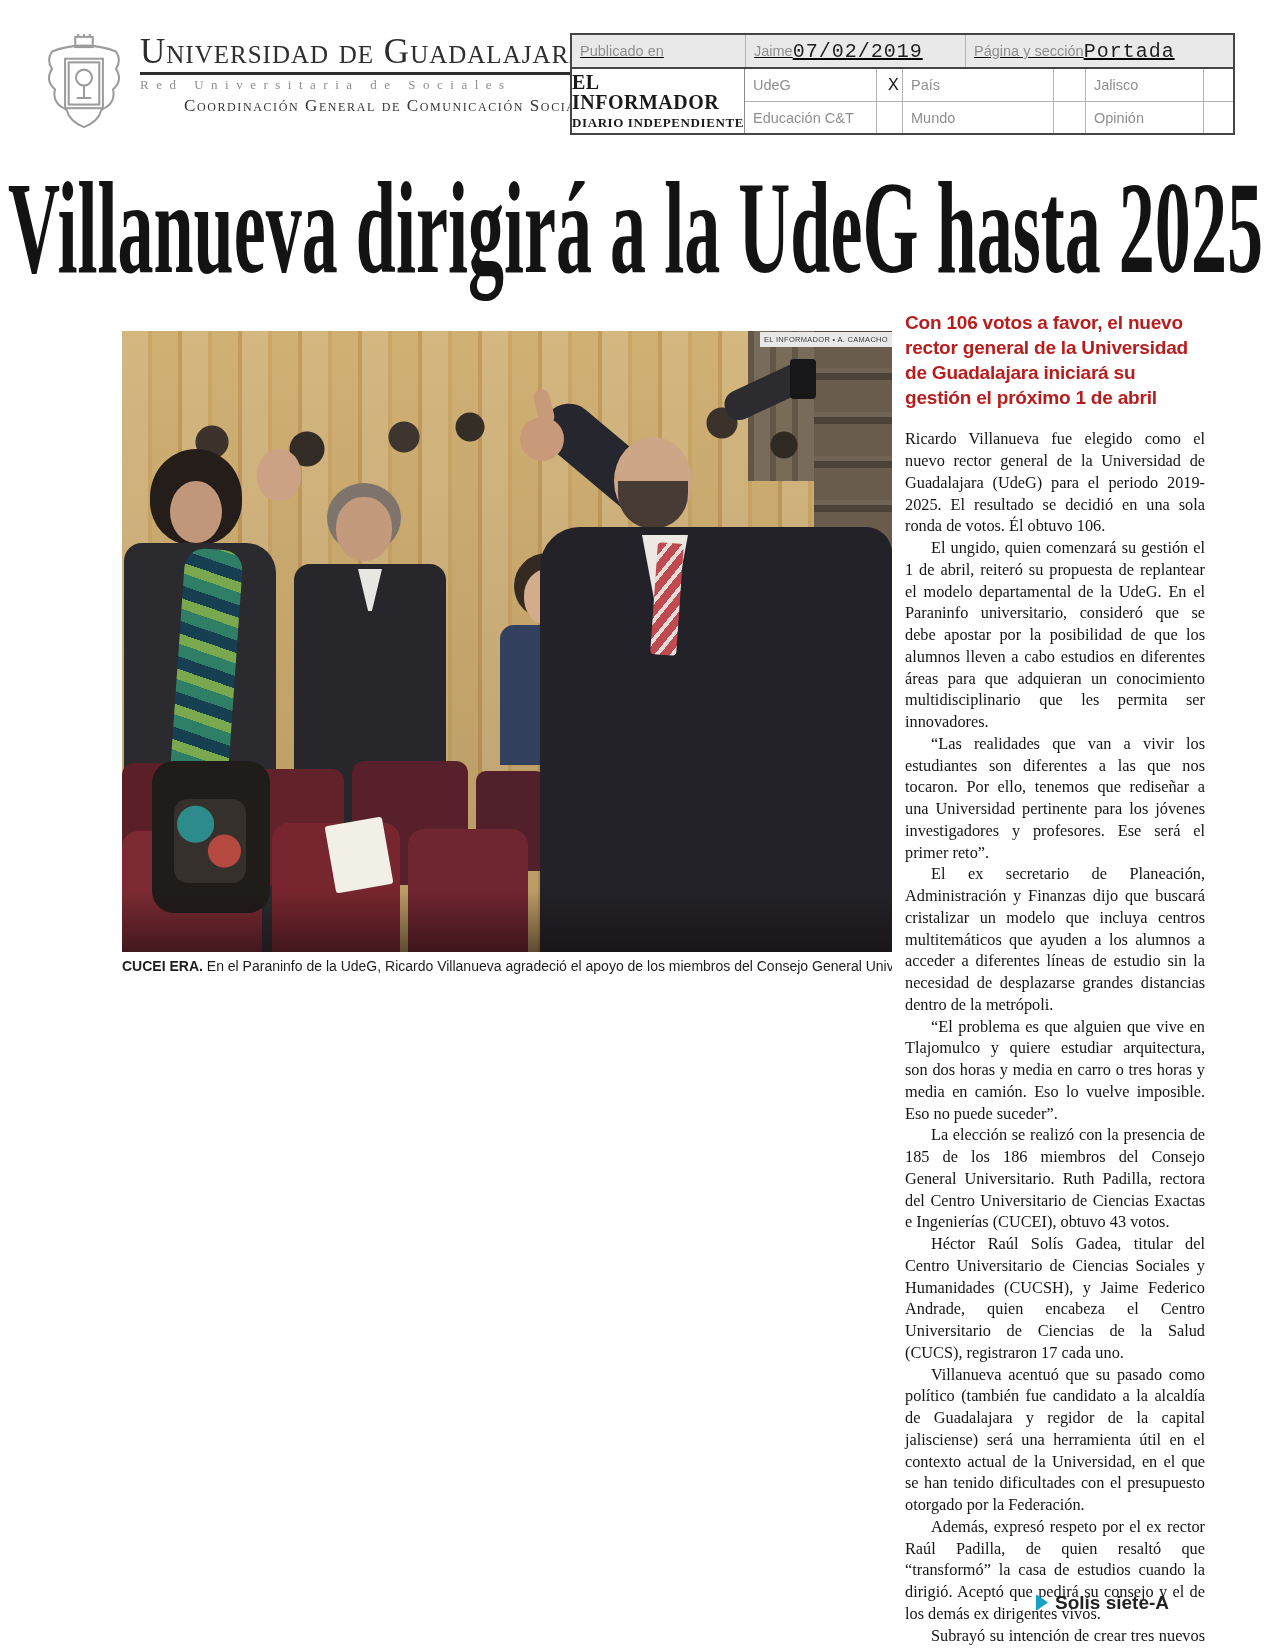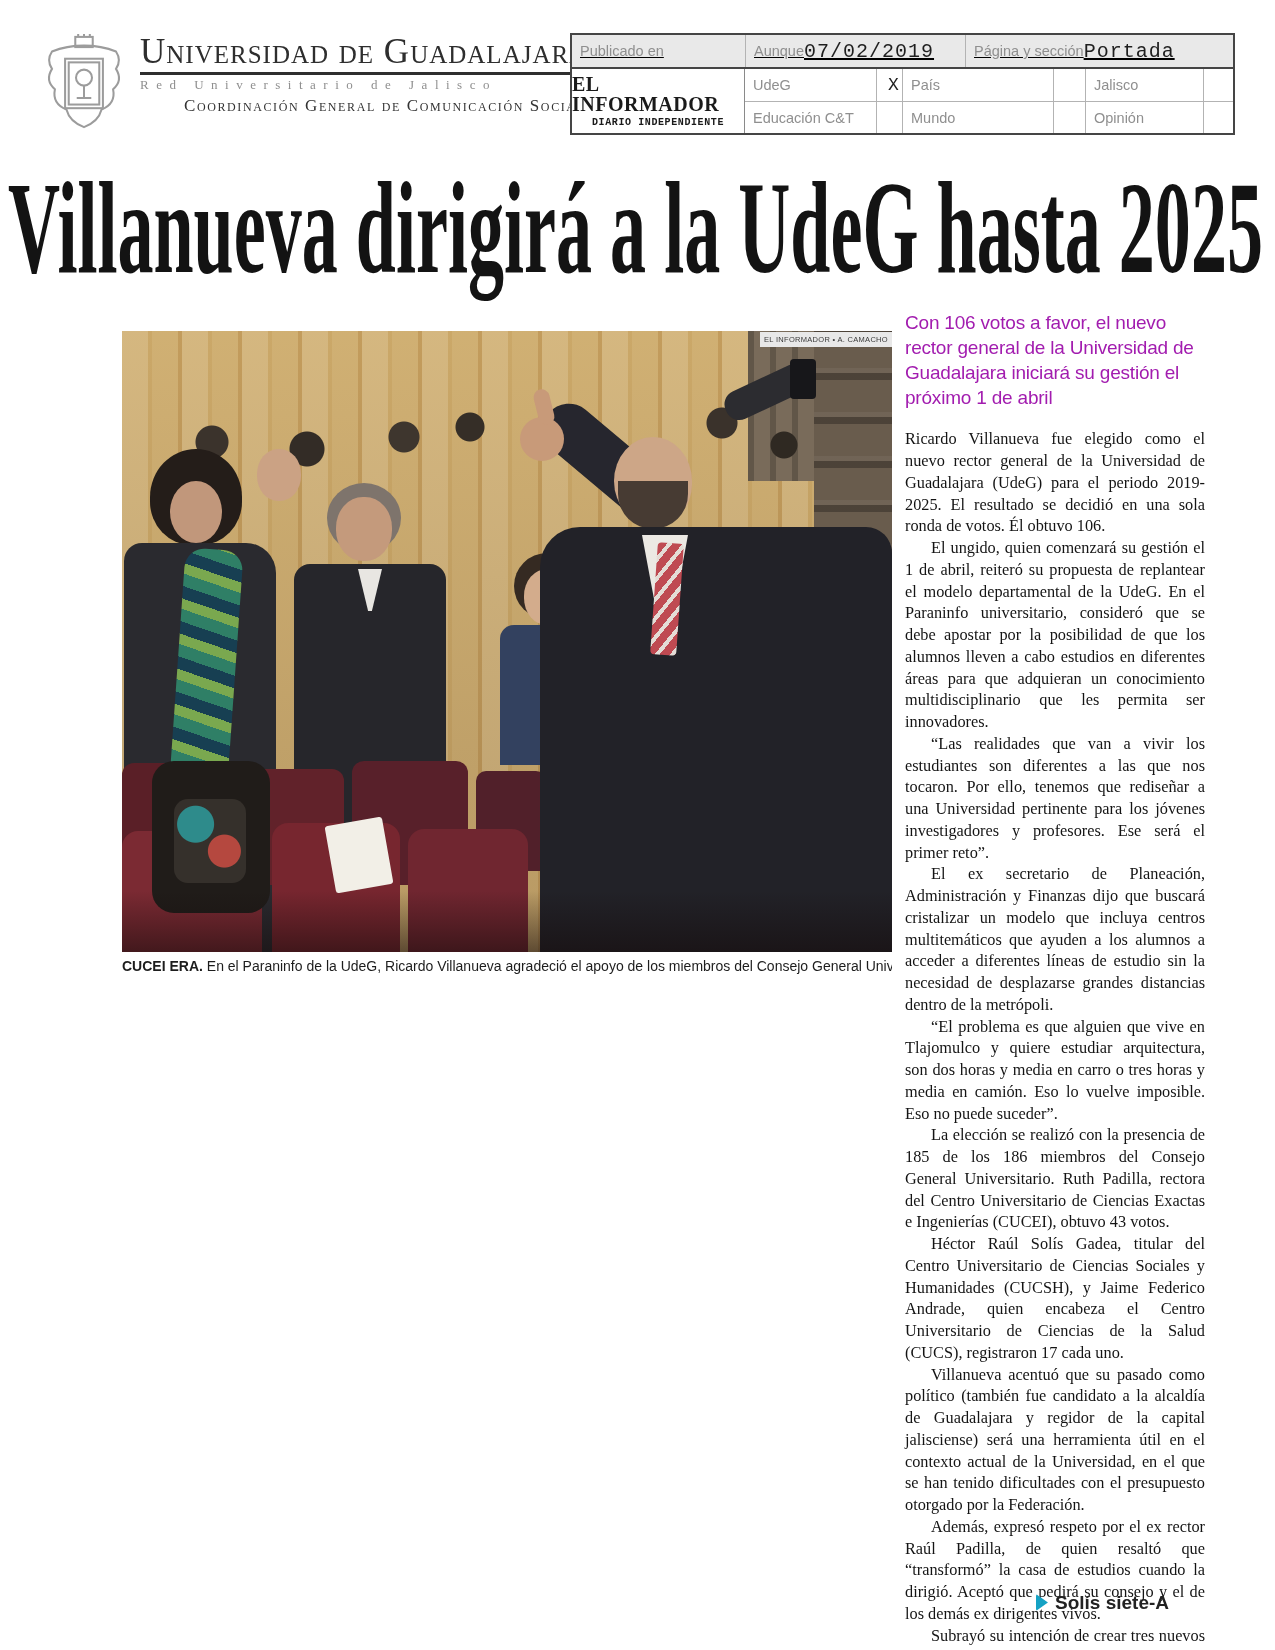--- a/index.html
+++ b/index.html
@@ -28,21 +28,21 @@
   .ct-c2{width:220px;border-left:1px solid #b3b3b3;}
   .ct-c3{flex:1;border-left:1px solid #b3b3b3;}
   .ct-label{color:#8f8f8f;font-size:14.5px;white-space:nowrap;}
   .ct-value{font-family:"Liberation Mono",monospace;font-size:20px;color:#1f1f1f;
             letter-spacing:1px;white-space:nowrap;}
   .ct-body{display:flex;height:64px;}
   .ct-brand{width:173px;box-sizing:border-box;border-right:1px solid #8a8a8a;
             display:flex;flex-direction:column;align-items:center;justify-content:center;}
   .brand-name{font-family:"Liberation Serif",serif;font-weight:bold;font-size:20px;
               color:#1a1a1a;letter-spacing:0.5px;line-height:1;}
-  .brand-tag{font-family:Liberation Mono, monospace;font-weight:bold;font-size:10px;
+  .brand-tag{font-family:Liberation Serif, serif;font-weight:bold;font-size:13px;
              color:#1a1a1a;letter-spacing:0.6px;margin-top:3px;}
   .ct-grid{flex:1;display:grid;grid-template-columns:131px 26px 151px 32px 118px 1fr;
            grid-auto-rows:1fr;}
   .ct-grid>div{box-sizing:border-box;display:flex;align-items:center;padding-left:8px;
                border-left:1px solid #b3b3b3;}
   .ct-grid>div:nth-child(6n+1){border-left:none;}
   .ct-grid>div:nth-child(n+7){border-top:1px solid #b3b3b3;}
   .ct-check{justify-content:center;padding-left:0;font-family:"Liberation Mono",monospace;
             font-size:18px;color:#1f1f1f;}
 
@@ -109,21 +109,21 @@
   .ph-credit{top:1px;right:0;width:132px;height:15px;background:#e8e8e8;display:flex;
       align-items:center;justify-content:center;font-size:7.5px;color:#3a3a3a;letter-spacing:0.3px;z-index:5;}
 
   
   .caption{position:absolute;left:122px;top:958px;width:770px;font-size:14px;color:#1d1d1d;
            white-space:nowrap;overflow:hidden;}
   .caption b{font-weight:bold;}
 
   
   .right-col{position:absolute;left:905px;top:310px;width:300px;}
-  .lead{font-size:19px;font-weight:normal;color:#a21caf;line-height:1.32;margin:0 0 18px 0;
+  .lead{font-size:19px;font-weight:bold;color:#b91c1c;line-height:1.32;margin:0 0 18px 0;
         letter-spacing:-0.2px;}
   .article-body{font-family:"Liberation Serif",serif;font-size:16.3px;line-height:1.335;
         color:#141414;text-align:justify;}
   .article-body p{margin:0;text-indent:26px;}
   .article-body p.first{text-indent:0;}
 
   
   .continuation{position:absolute;left:905px;top:1592px;width:300px;text-align:right;
         padding-right:36px;box-sizing:border-box;font-size:19px;font-weight:bold;color:#222;}
   .arrow{display:inline-block;width:12px;height:17px;background:#15a2c4;margin-right:7px;
@@ -144,32 +144,32 @@
         <path d="M8,12 q-4,6 0,12 q-5,8 2,14 q-2,10 8,14 q2,8 12,12 q10,-4 12,-12 q10,-4 8,-14 q7,-6 2,-14 q4,-6 0,-12 q-10,-4 -22,-4 q-12,0 -22,4 z"></path>
         <rect x="17" y="17" width="26" height="34"></rect>
         <rect x="19.5" y="19.5" width="21" height="29"></rect>
         <circle cx="30" cy="30" r="5.5"></circle>
         <line x1="30" y1="35.5" x2="30" y2="44"></line>
         <path d="M25,44 h10"></path>
       </svg>
     </div>
     <div class="logo-text">
       <div class="u-name">Universidad de Guadalajara</div>
-      <div class="u-sub">Red Universitario de Jalisco</div>
+      <div class="u-sub">Red Universitaria de Sociales</div>
       <div class="u-dept">Coordinación General de Comunicación Social</div>
     </div>
   </div>
 
   <div class="clip-table">
     <div class="ct-row1">
       <div class="ct-cell ct-c1">
         <span class="ct-label">Publicado en</span>
       </div>
       <div class="ct-cell ct-c2">
-        <span class="ct-label">Aunque</span>
+        <span class="ct-label">Jaime</span>
         <span class="ct-value">07/02/2019</span>
       </div>
       <div class="ct-cell ct-c3">
         <span class="ct-label">Página y sección</span>
         <span class="ct-value">Portada</span>
       </div>
     </div>
     <div class="ct-body">
       <div class="ct-brand">
         <div class="brand-name">EL INFORMADOR</div>

